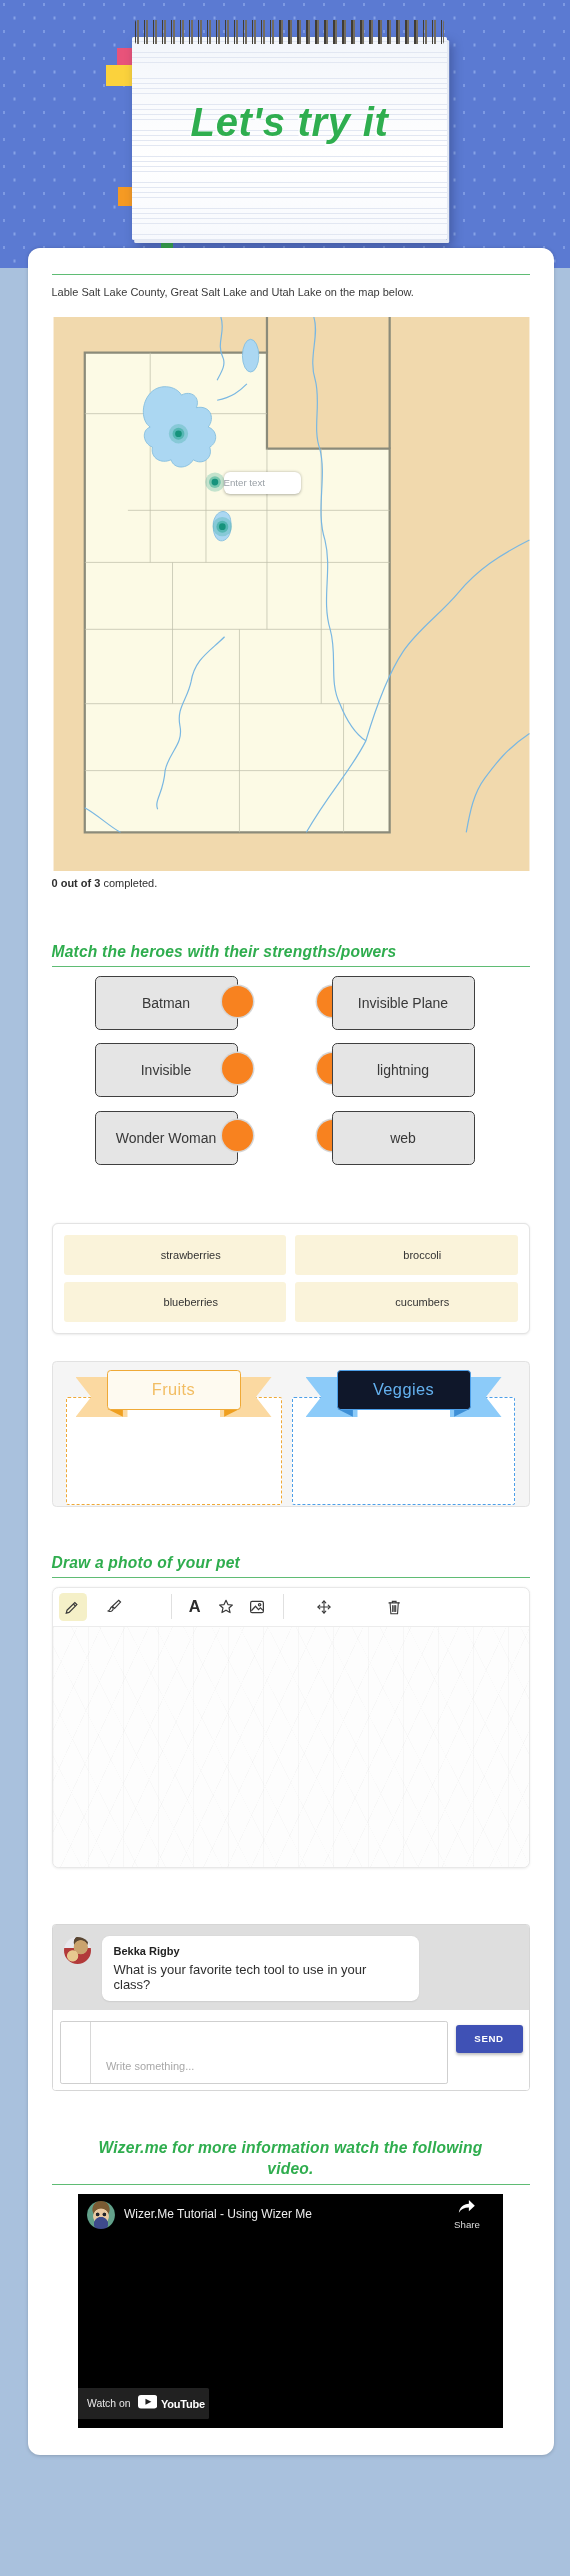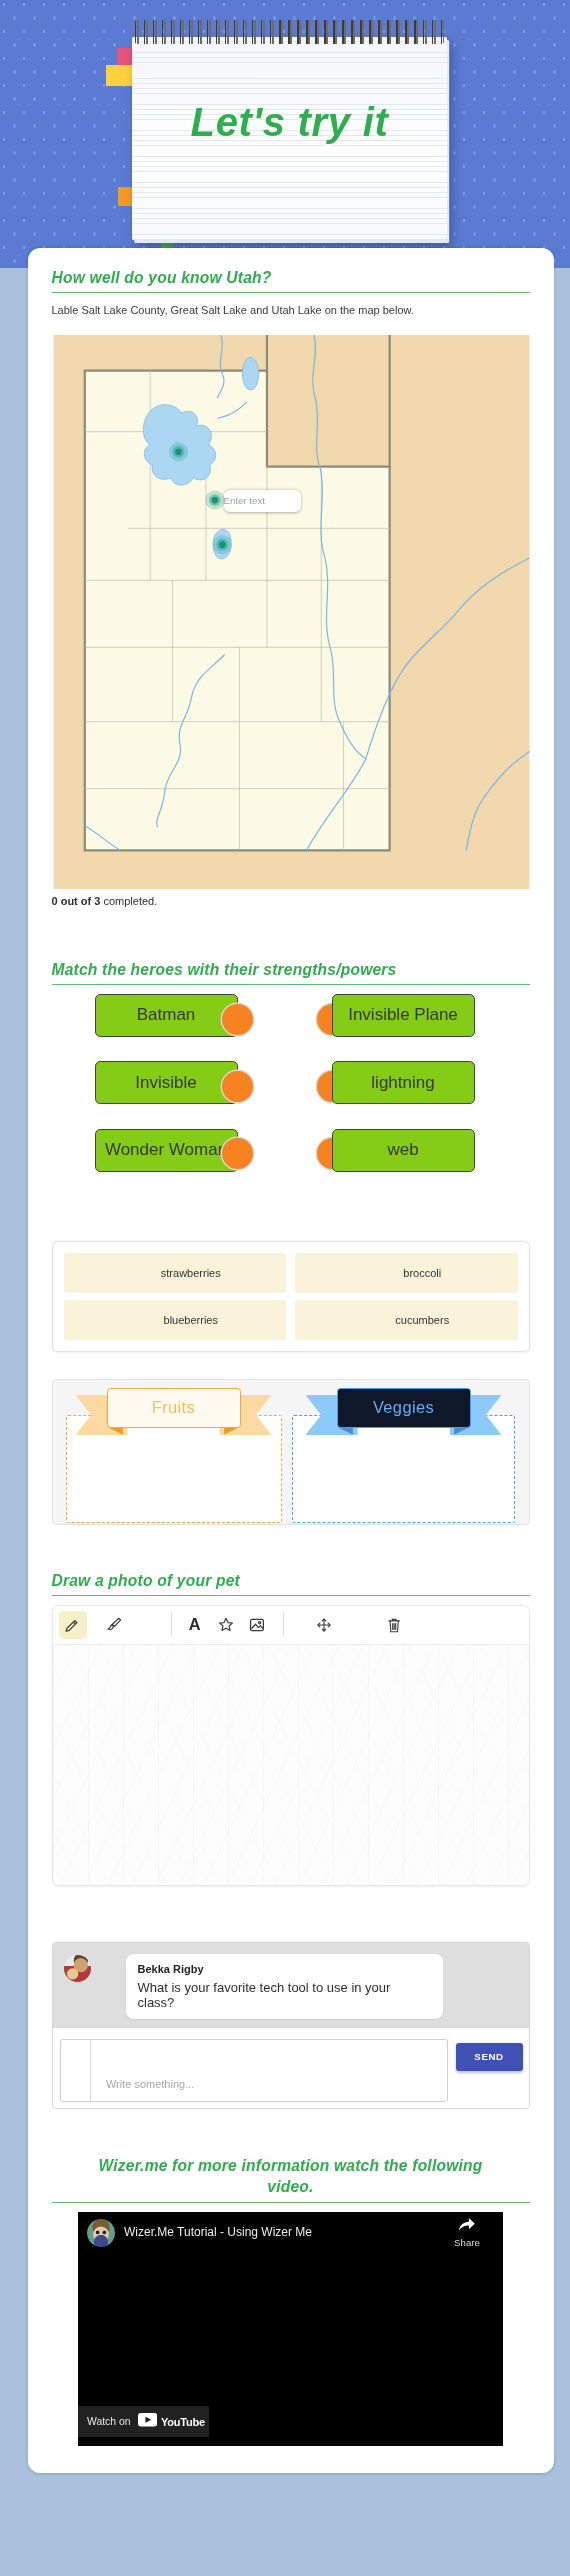--- a/index.html
+++ b/index.html
@@ -71,24 +71,24 @@
     font-size:9.7px; color:#9aa0a6; line-height:22px; 
   }
   .progress { margin-top:6px; font-size:11px; color:#2f2f2f; }
   .progress b { font-weight:700; }
   
   .match-title { margin-top:54px; }
   .match-rows { margin-top:9px; }
   .match-row { position:relative; height:51px; margin-bottom:16.4px; }
   .match-row:last-child { margin-bottom:0; }
   .match-box {
-    position:absolute; top:0; height:43px;
-    border:0.7px solid #3f3f3f; border-radius:5.2px; background:#84cc16;
+    position:absolute; top:0; height:54px;
+    border:0.7px solid #3f3f3f; border-radius:5.2px; background:#e5e5e5;
     display:flex; align-items:center; justify-content:center;
-    font-size:17px; color:#383838;
+    font-size:14px; color:#383838;
   }
   .match-box.left  { left:43px;  width:143px; }
   .match-box.right { left:280px; width:143px; }
   .match-dot {
     position:absolute; top:9.7px; width:31px; height:31px; border-radius:50%;
     background:#f8821f; box-shadow:0 0 0 1.5px #d6d6d6;
   }
   .match-dot.l { left:170px; }
   .match-dot.r { left:265px; }
   
@@ -170,21 +170,20 @@
     background:
       radial-gradient(circle at 32% 70%, #e7c98f 0 5.2px, rgba(0,0,0,0) 6px),
       radial-gradient(circle at 62% 38%, #caa36e 0 6.7px, rgba(0,0,0,0) 7.4px),
       radial-gradient(circle at 62% 20%, #5a4632 0 6.7px, rgba(0,0,0,0) 7.4px),
       linear-gradient(180deg,#e9e9ef 0 40%, #b23a3a 40% 100%);
   }
   .disc-bubble {
     position:absolute; left:49px; top:11px; width:317px;
     background:#fff; border-radius:7.4px; padding:9px 12px;
     box-shadow:0 0.7px 1.5px rgba(0,0,0,0.08);
-    margin-left:24px;
   }
   .disc-author { font-size:11px; font-weight:700; color:#222; }
   .disc-question { margin-top:5.2px; font-size:13px; color:#2e2e2e; }
   .disc-body { position:relative; height:80px; background:#fff; }
   .disc-input {
     position:absolute; left:7.4px; top:11px; width:388px; height:63px;
     border:0.7px solid #cfcfcf; border-radius:2.2px; background:#fff;
   }
   .disc-input .slot { position:absolute; left:0; top:0; bottom:0; width:30px; border-right:0.7px solid #d8d8d8; }
   .disc-input .ph { position:absolute; left:45px; bottom:10.4px; font-size:11px; color:#a8a8a8; }
@@ -230,21 +229,20 @@
   <div class="notebook">
     <div class="paper"></div>
     <div class="spiral"></div>
     <h1 class="hero-title">Let's try it</h1>
   </div>
 </div>
 
 <main class="card">
 
   <section>
-    <h2 class="sec-title">How well do you know Utah?</h2>
     <hr class="rule">
     <p class="instruction">Lable Salt Lake County, Great Salt Lake and Utah Lake on the map below.</p>
 
     <div class="map-wrap">
       <svg viewBox="0 0 640 745">
         <rect x="0" y="0" width="640" height="745" fill="#f1d9ad"></rect>
 
         <polygon points="42,48 287,48 287,177 452,177 452,693 42,693" fill="#fcfae5" stroke="#8b8b7a" stroke-width="3"></polygon>
 
         <line x1="287" y1="0" x2="287" y2="48" stroke="#8b8b7a" stroke-width="3"></line>

